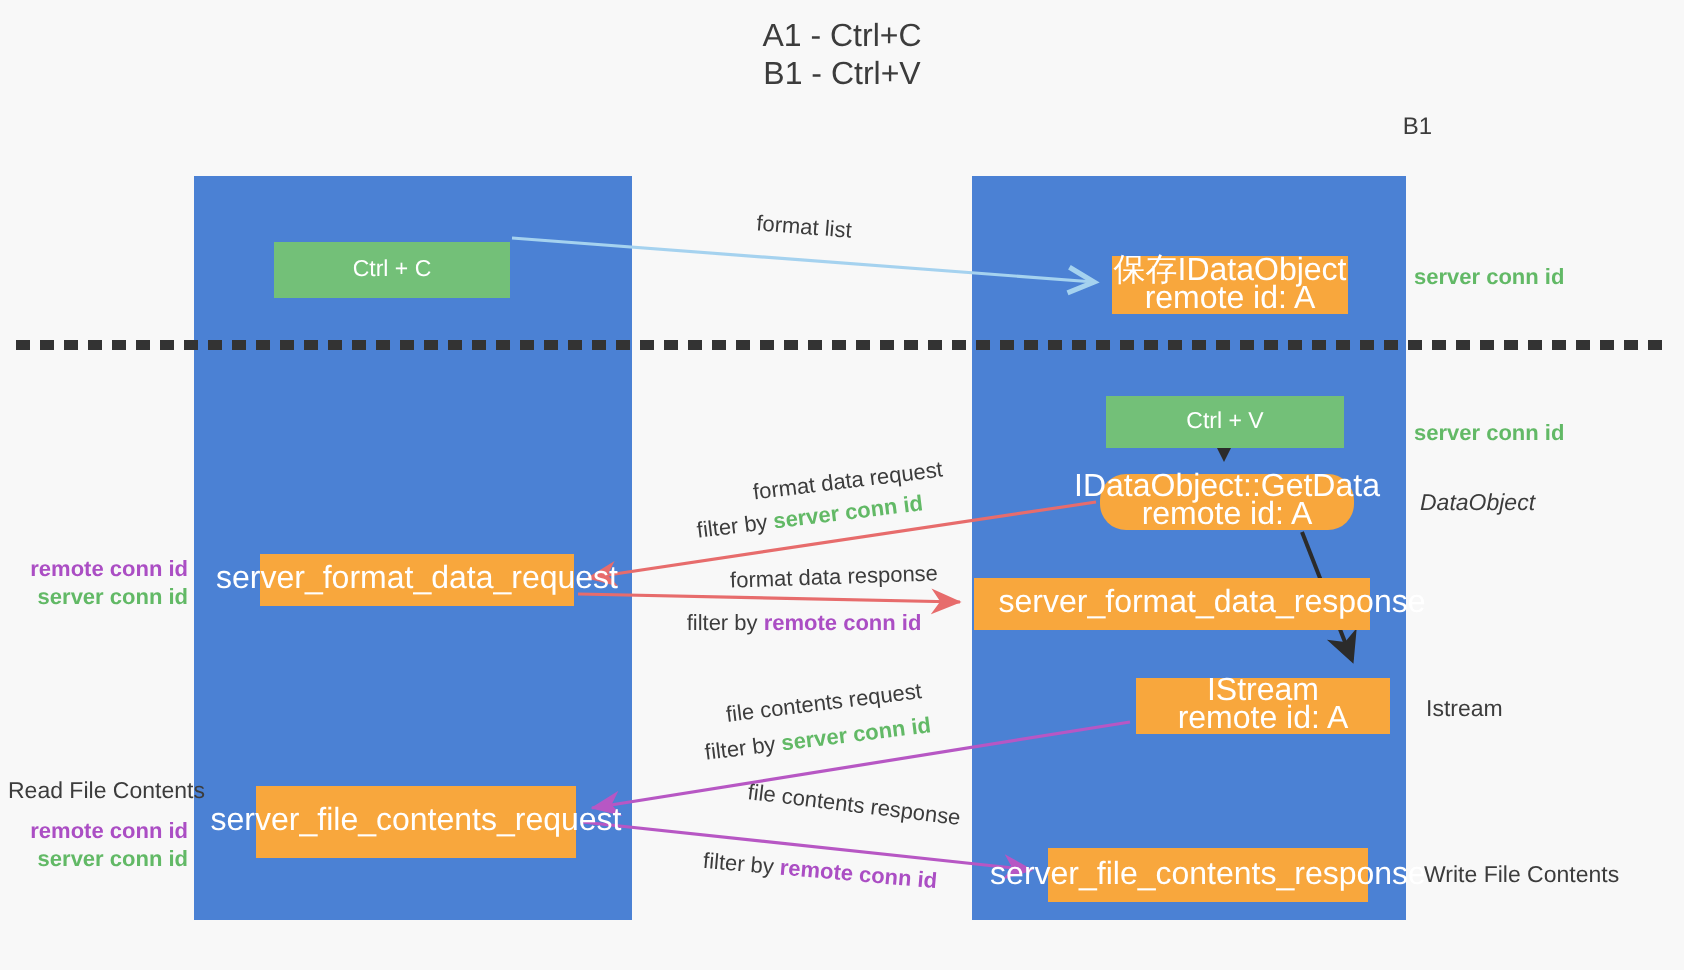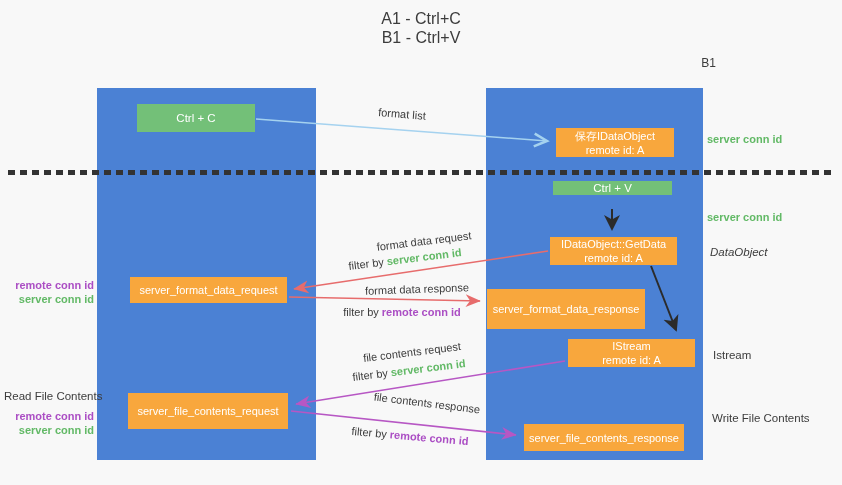--- a/index.html
+++ b/index.html
@@ -16,22 +16,22 @@
   .col-header{position:absolute;text-align:center;font-size:12px;color:var(--text-dark);line-height:14px;top:56px;}
   .col-header.a1{left:97px;width:219px;}
   .col-header.b1{left:499px;width:217px;text-align:right;}
   .lifeline{position:absolute;top:88px;height:372px;background:var(--column-blue);}
   .lifeline.a1{left:97px;width:219px;}
   .lifeline.b1{left:486px;width:217px;}
   .divider{position:absolute;top:170px;left:8px;width:828px;height:5px;
     background:repeating-linear-gradient(90deg,#333 0 7px,transparent 7px 12px);}
   .node{position:absolute;display:flex;flex-direction:column;justify-content:center;
     align-items:center;color:var(--box-text);font-size:11.5px;text-align:center;line-height:14px;}
-  .node.green{background:var(--box-green);}
-  .node.orange{background:var(--box-orange);font-size:11px;}
+  .node.green{background:var(--box-green);margin-top:17px;}
+  .node.orange{background:var(--box-orange);font-size:16px;}
   .svg-overlay{position:absolute;left:0;top:0;pointer-events:none;}
   .edge-label{position:absolute;font-size:11px;color:var(--text-dark);white-space:nowrap;}
   .side-label{position:absolute;font-size:11px;white-space:nowrap;color:var(--text-dark);}
   .side-label.plain{font-size:11.5px;}
   .id-green{color:var(--green-id);font-weight:bold;}
   .id-purple{color:var(--purple-id);font-weight:bold;}
   .right-align{text-align:right;width:94px;left:0;}
 </style>
 </head>
 <body>
@@ -78,34 +78,34 @@
 
   <div class="node green" style="left:137px;top:104px;width:118px;height:28px;">
     <span>Ctrl + C</span>
   </div>
 
   <div class="node orange" style="left:556px;top:128px;width:118px;height:29px;">
     <span>保存IDataObject</span>
     <span>remote id: A</span>
   </div>
 
-  <div class="node green" style="left:553px;top:181px;width:119px;height:14px;">
+  <div class="node green" style="left:553px;top:181px;width:119px;height:26px;">
     <span>Ctrl + V</span>
   </div>
 
-  <div class="node orange" style="left:550px;top:237px;width:127px;height:28px;">
+  <div class="node orange" style="left:550px;top:237px;width:127px;height:28px;border-radius:13px;">
     <span>IDataObject::GetData</span>
     <span>remote id: A</span>
   </div>
 
   <div class="node orange" style="left:130px;top:277px;width:157px;height:26px;">
     <span>server_format_data_request</span>
   </div>
 
-  <div class="node orange" style="left:487px;top:289px;width:158px;height:40px;">
+  <div class="node orange" style="left:487px;top:289px;width:158px;height:26px;padding-left:40px;">
     <span>server_format_data_response</span>
   </div>
 
   <div class="node orange" style="left:568px;top:339px;width:127px;height:28px;">
     <span>IStream</span>
     <span>remote id: A</span>
   </div>
 
   <div class="node orange" style="left:128px;top:393px;width:160px;height:36px;">
     <span>server_file_contents_request</span>
@@ -146,15 +146,15 @@
 
   <div class="side-label id-purple right-align" style="top:279px;">remote conn id</div>
   <div class="side-label id-green right-align" style="top:293px;">server conn id</div>
 
   <div class="side-label plain" style="left:4px;top:390px;">Read File Contents</div>
   <div class="side-label id-purple right-align" style="top:410px;">remote conn id</div>
   <div class="side-label id-green right-align" style="top:424px;">server conn id</div>
 
   <div class="side-label plain" style="left:710px;top:246px;font-style:italic;">DataObject</div>
   <div class="side-label plain" style="left:713px;top:349px;">Istream</div>
-  <div class="side-label plain" style="left:712px;top:412px;">Write File Contents</div>
+  <div class="side-label plain" style="left:712px;top:432px;">Write File Contents</div>
 
 </div>
 
 </body></html>

